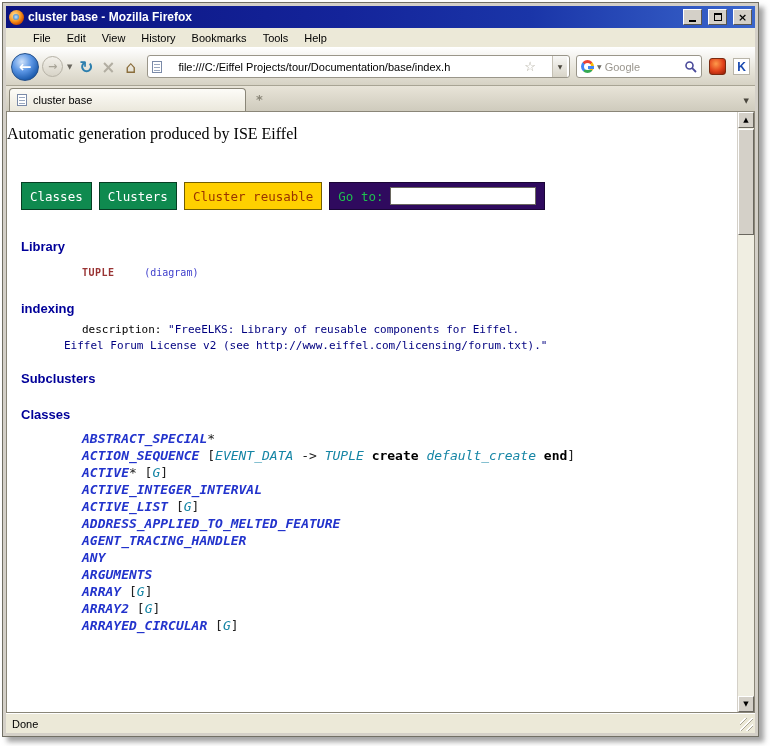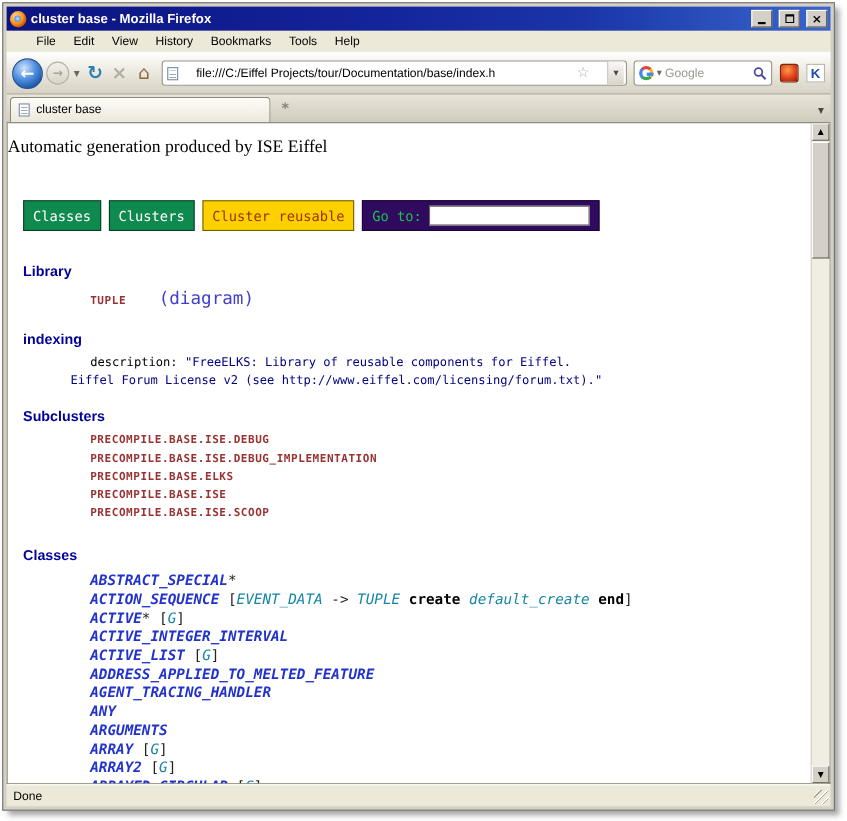--- a/index.html
+++ b/index.html
@@ -124,21 +124,21 @@
 
   .sec-h { font-family:"Liberation Sans", sans-serif; font-weight:bold; color:#000099;
            font-size:13px; margin-left:14px; }
   .h-library { margin-top:29px; }
   .h-indexing { margin-top:21px; }
   .h-subclusters { margin-top:17px; }
   .h-classes { margin-top:21px; }
 
   .lib-row { margin:7px 0 0 75px; }
   .lib-name { color:#993333; font-weight:bold; font-size:10px; letter-spacing:.5px; }
-  .lib-diagram { color:#4040cc; font-size:16px; margin-left:20px; }
+  .lib-diagram { color:#4040cc; font-size:10px; margin-left:20px; }
 
   .idx-line { margin-left:75px; margin-top:6px; font-size:11px; line-height:16px; white-space:pre; }
   .idx-line2 { margin-left:57px; margin-top:0; }
   .idx-label { color:#000; }
   .idx-str { color:#000080; }
 
   #subcluster-list { margin:7px 0 0 75px; }
   .subcluster-link { display:block; color:#993333; font-weight:bold; font-size:10px;
                      letter-spacing:.5px; line-height:16.5px; }
 
@@ -234,27 +234,20 @@
       <div class="lib-row">
         <span class="lib-name">TUPLE</span>
         <span class="lib-diagram">(diagram)</span>
       </div>
 
       <div class="sec-h h-indexing">indexing</div>
       <div class="idx-line"><span class="idx-label">description: </span><span class="idx-str">"FreeELKS: Library of reusable components for Eiffel.</span></div>
       <div class="idx-line idx-line2 idx-str">Eiffel Forum License v2 (see http://www.eiffel.com/licensing/forum.txt)."</div>
 
       <div class="sec-h h-subclusters">Subclusters</div>
-      <div id="subcluster-list">
-          <div class="subcluster-link">PRECOMPILE.BASE.ISE.DEBUG</div>
-          <div class="subcluster-link">PRECOMPILE.BASE.ISE.DEBUG_IMPLEMENTATION</div>
-          <div class="subcluster-link">PRECOMPILE.BASE.ELKS</div>
-          <div class="subcluster-link">PRECOMPILE.BASE.ISE</div>
-          <div class="subcluster-link">PRECOMPILE.BASE.ISE.SCOOP</div>
-        </div>
 
       <div class="sec-h h-classes">Classes</div>
       <div id="class-list">
           <div class="class-line"><span class="seg-cls">ABSTRACT_SPECIAL</span><span class="seg-pln">*</span></div>
           <div class="class-line"><span class="seg-cls">ACTION_SEQUENCE</span><span class="seg-pln"> [</span><span class="seg-gen">EVENT_DATA</span><span class="seg-pln"> -&gt; </span><span class="seg-gen">TUPLE</span><span class="seg-pln"> </span><span class="seg-kw">create</span><span class="seg-pln"> </span><span class="seg-gen">default_create</span><span class="seg-pln"> </span><span class="seg-kw">end</span><span class="seg-pln">]</span></div>
           <div class="class-line"><span class="seg-cls">ACTIVE</span><span class="seg-pln">*</span><span class="seg-pln"> [</span><span class="seg-gen">G</span><span class="seg-pln">]</span></div>
           <div class="class-line"><span class="seg-cls">ACTIVE_INTEGER_INTERVAL</span></div>
           <div class="class-line"><span class="seg-cls">ACTIVE_LIST</span><span class="seg-pln"> [</span><span class="seg-gen">G</span><span class="seg-pln">]</span></div>
           <div class="class-line"><span class="seg-cls">ADDRESS_APPLIED_TO_MELTED_FEATURE</span></div>
           <div class="class-line"><span class="seg-cls">AGENT_TRACING_HANDLER</span></div>

